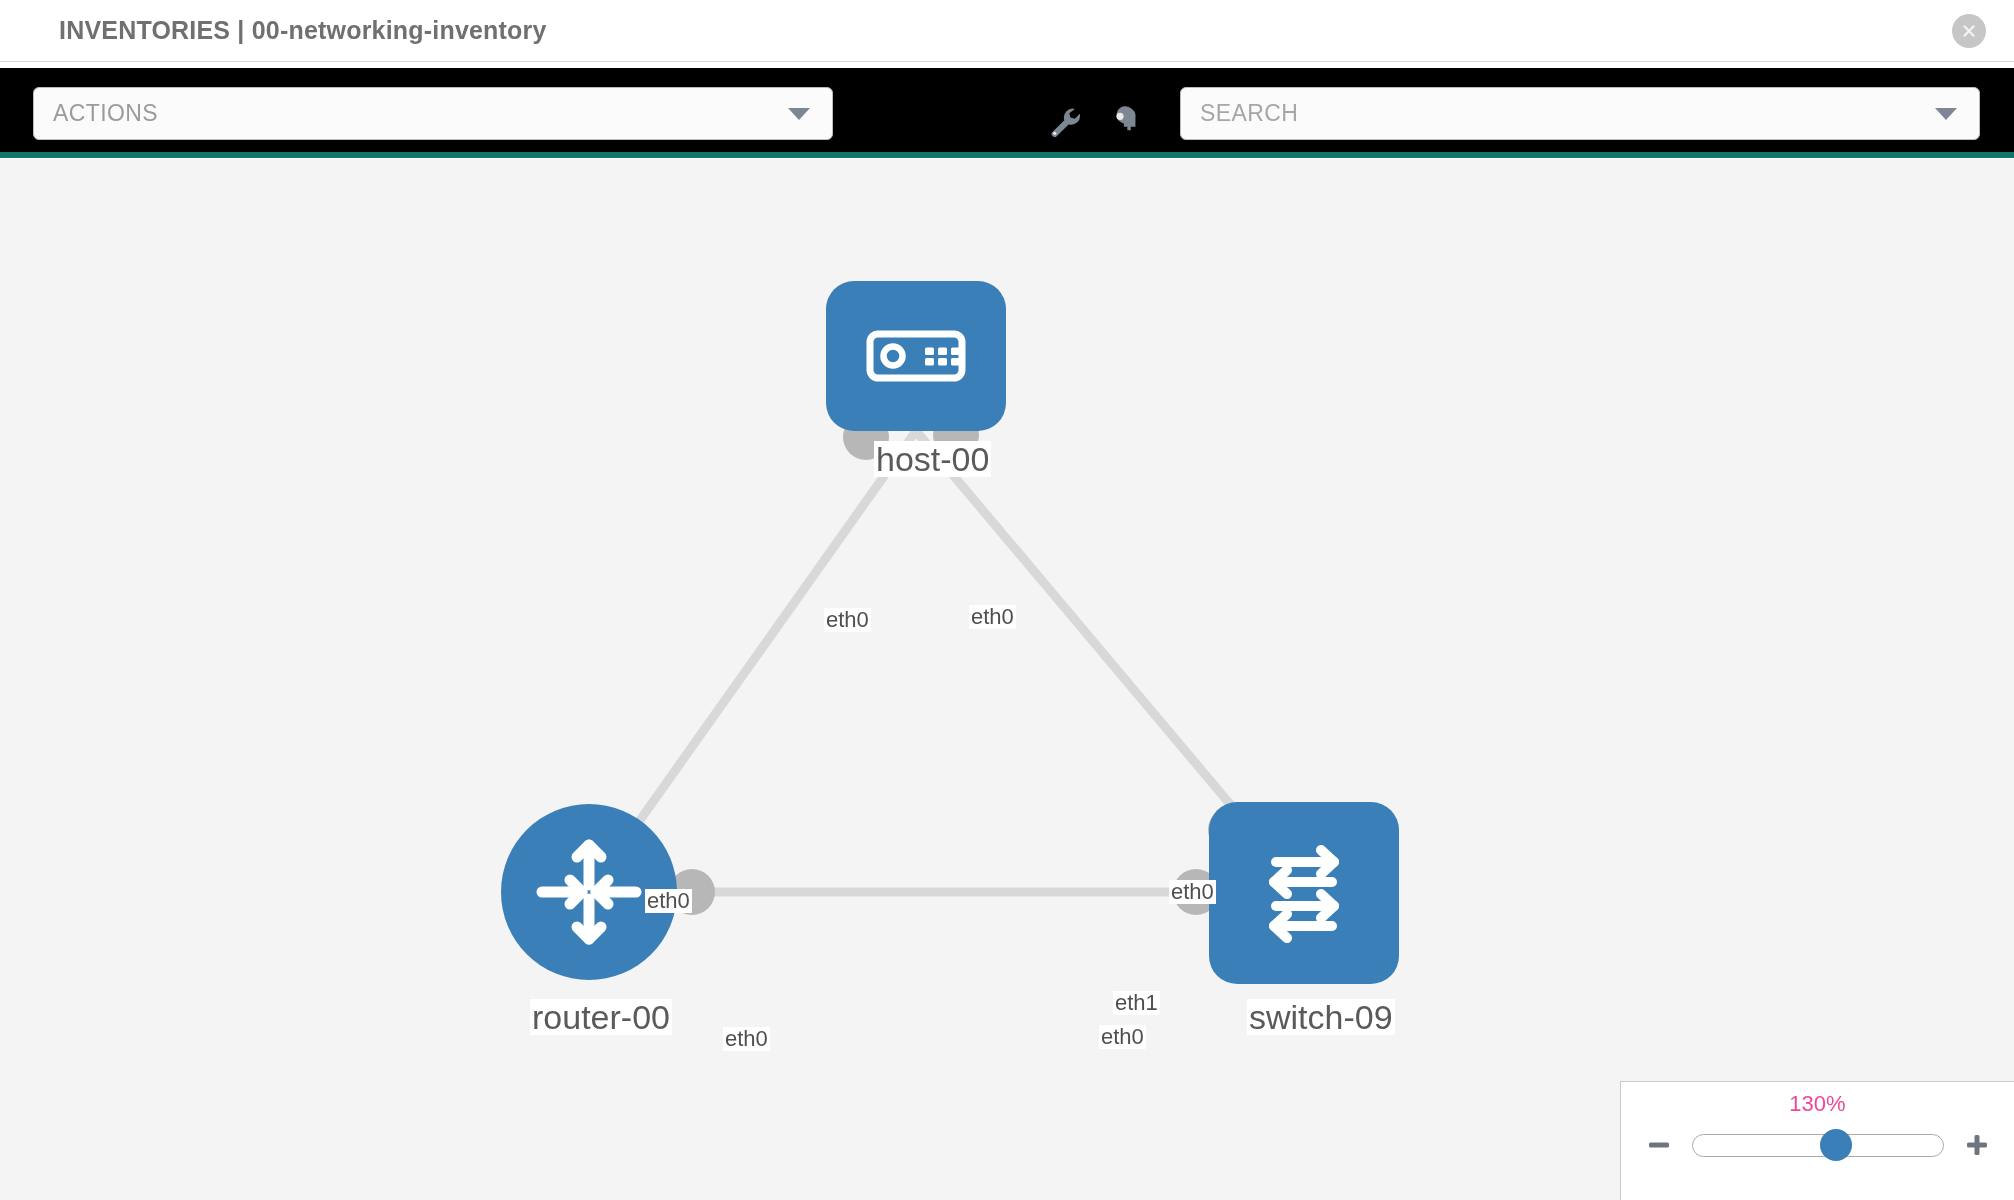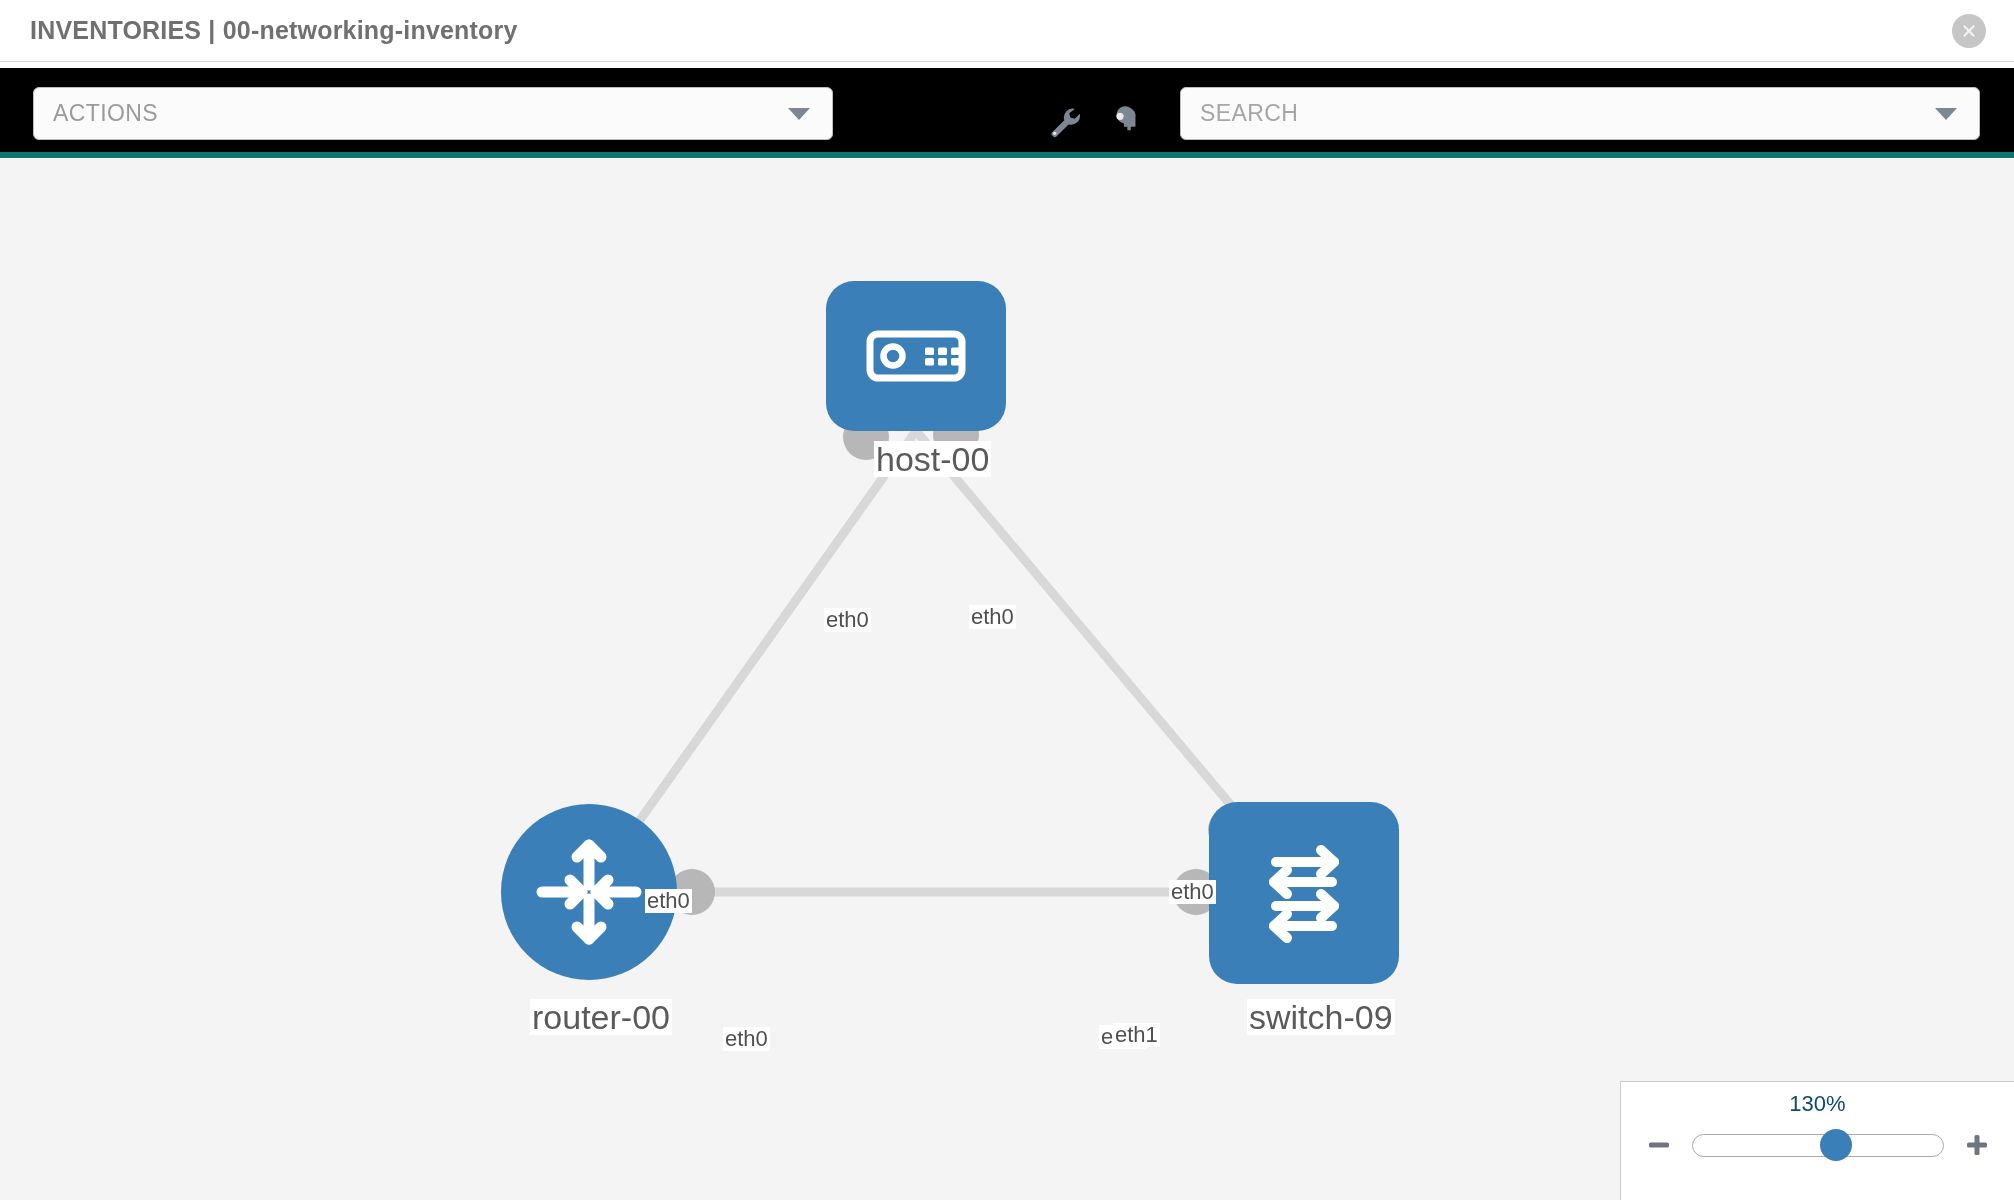--- a/index.html
+++ b/index.html
@@ -21,20 +21,21 @@
 
   
   .header {
     position: absolute;
     left: 0; top: 0;
     width: 2014px; height: 62px;
     background: #ffffff;
     border-bottom: 1px solid #d7d7d7;
     display: flex;
     align-items: center;
+    padding-left: 29px;
   }
   .header-title {
     margin-left: 30px;
     font-size: 25px;
     font-weight: bold;
     color: #707070;
     letter-spacing: 0.2px;
     white-space: nowrap;
   }
   .close-btn {
@@ -157,21 +158,21 @@
     background: #ffffff;
     border: 1px solid #c9c9c9;
     border-right: none;
     border-bottom: none;
   }
   .zoom-value {
     position: absolute;
     top: 9px; left: 0; right: 0;
     text-align: center;
     font-size: 22px;
-    color: #0c4a6e;
+    color: #ec4899;
   }
   .zoom-row {
     position: absolute;
     top: 48px; left: 0;
     width: 394px;
     display: flex;
     align-items: center;
     justify-content: center;
     gap: 18px;
   }
@@ -328,21 +329,21 @@
     <div class="node-label" style="left:1247px; top:840px;">switch-09</div>
 
     <div class="edge-label" style="left:824px; top:449px;">eth0</div>
     <div class="edge-label" style="left:645px; top:730px;">eth0</div>
 
     <div class="edge-label" style="left:969px; top:446px;">eth0</div>
     <div class="edge-label" style="left:1169px; top:721px;">eth0</div>
 
     <div class="edge-label" style="left:723px; top:868px;">eth0</div>
     <div class="edge-label" style="left:1099px; top:866px; z-index:1;">eth0</div>
-    <div class="edge-label" style="left:1113px; top:864px; z-index:2;">eth1</div>
+    <div class="edge-label" style="left:1113px; top:832px; z-index:2;">eth1</div>
 
   </div>
 
   <div class="zoom-panel">
     <div class="zoom-value">130%</div>
     <div class="zoom-row">
       <div class="zoom-btn">
         <svg width="26" height="26" viewBox="0 0 26 26" aria-hidden="true">
           <rect x="3" y="10.5" width="20" height="5" rx="1.5" fill="#6e7580"></rect>
         </svg>

